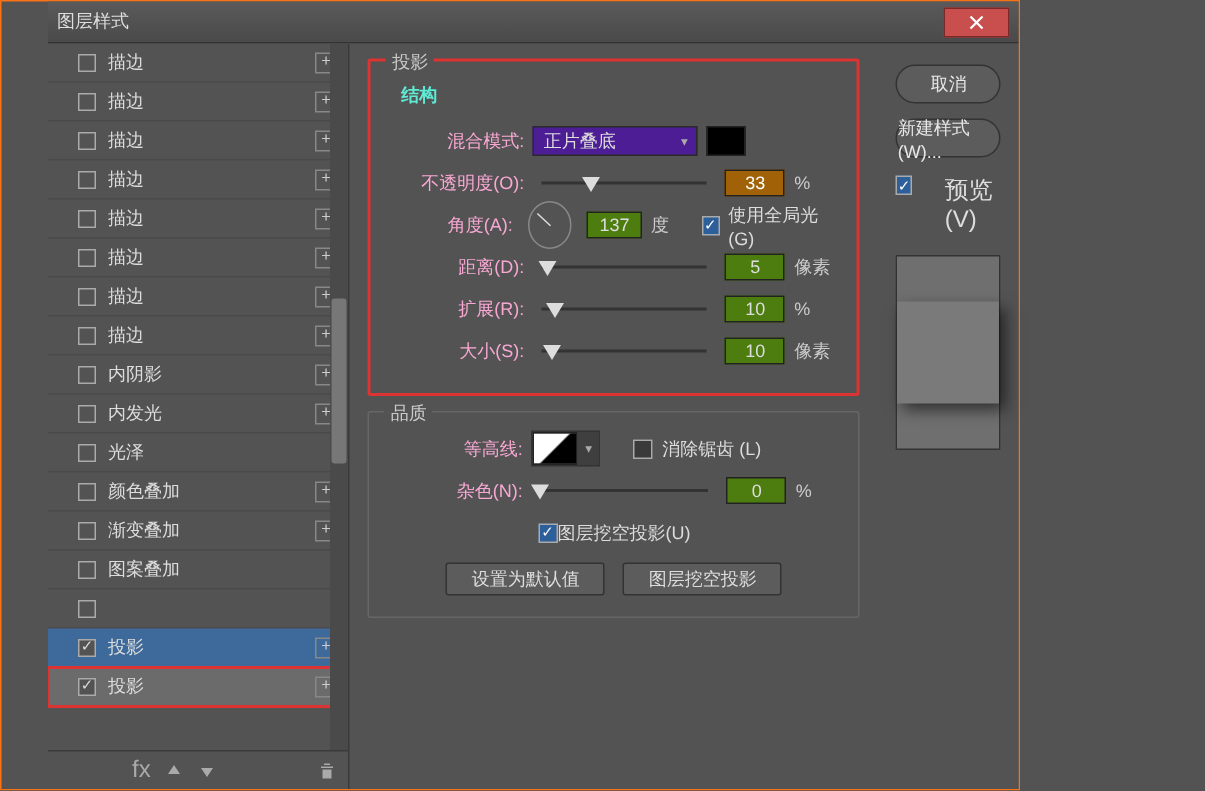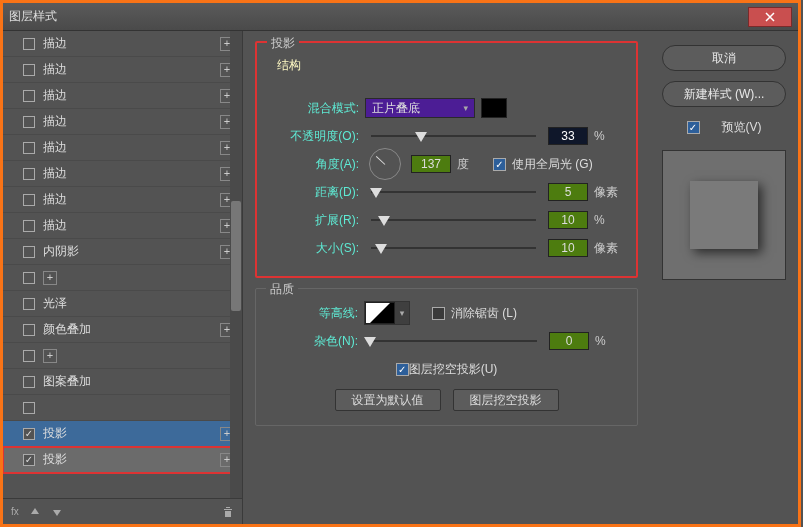--- a/index.html
+++ b/index.html
@@ -1,18 +1,18 @@
 <!DOCTYPE html>
 <html><head>
 <meta charset="utf-8">
 <style>
 * { box-sizing: border-box; margin: 0; padding: 0; font-family: "Microsoft YaHei", sans-serif; }
 body { background: #535353; width: 803px; height: 527px; overflow: hidden; }
 
-.window { width: 801px; height: 527px; background: #535353; border: 3px solid #f97316; position: relative; }
+.window { width: 680px; height: 527px; background: #535353; border: 1px solid #f97316; position: relative; padding-left: 31px; }
 
 .titlebar { height: 28px; background: linear-gradient(#5a5a5a,#4a4a4a); display: flex; align-items: center; padding: 0 6px; border-bottom: 1px solid #333; }
 .titlebar .title { color: #ddd; font-size: 12px; flex: 1; }
 .titlebar .close { width: 44px; height: 20px; background: #c94f4f; border: 1px solid #7a2a2a; display: flex; align-items: center; justify-content: center; color: #fff; font-size: 12px; }
 .titlebar .close svg { width: 10px; height: 10px; }
 
 .body { display: flex; height: calc(100% - 28px); background: #535353; }
 
 
 .left { width: 240px; border-right: 1px solid #3a3a3a; display: flex; flex-direction: column; }
@@ -23,61 +23,61 @@
 .row .lbl { flex: 1; }
 .row .plus { width: 14px; height: 14px; border: 1px solid #888; display: flex; align-items: center; justify-content: center; color: #ccc; font-size: 11px; line-height: 1; }
 .row.selected { background: #3d6a9a; }
 .row.active { background: #6b6b6b; }
 .row.highlight-red { outline: 2px solid #d33; outline-offset: -1px; }
 
 .scrollbar { position: absolute; right: 0; top: 0; width: 12px; height: 100%; background: #4a4a4a; }
 .scrollbar .thumb { position: absolute; left: 1px; width: 10px; background: #777; border-radius: 2px; }
 
 .left-footer { height: 26px; border-top: 1px solid #3a3a3a; display: flex; align-items: center; padding: 0 8px; gap: 10px; color: #aaa; }
-.left-footer span { font-size: 10px; }
+.left-footer span { font-size: 16px; margin-left: 48px; }
 .left-footer .spacer { flex: 1; }
 .left-footer svg { width: 12px; height: 12px; fill: #aaa; }
 
 
 .mid { flex: 1; padding: 10px 12px; color: #ddd; font-size: 12px; position: relative; }
 .group { border: 1px solid #666; border-radius: 2px; padding: 10px 12px 14px 12px; margin-bottom: 10px; position: relative; }
 .group.red { border: 2px solid #d33; }
 .group-title { position: absolute; top: -8px; left: 10px; background: #535353; padding: 0 4px; color: #ccc; }
-.group-sub { color: #fef9c3; margin: 4px 0 20px 8px; }
+.group-sub { color: #5eead4; margin: 4px 0 8px 8px; font-weight: bold; }
 
 .frow { display: flex; align-items: center; height: 28px; gap: 6px; }
-.frow .flabel { width: 90px; text-align: right; color: #5eead4; }
+.frow .flabel { width: 90px; text-align: right; color: #f9a8d4; }
 .select { width: 110px; height: 20px; background: #4c1d95; border: 1px solid #2a2a2a; color: #ddd; display: flex; align-items: center; padding: 0 6px; justify-content: space-between; }
 .select .caret { font-size: 9px; color: #aaa; }
 .swatch { width: 26px; height: 20px; background: #000; border: 1px solid #222; }
 .slider { flex: 1; height: 16px; position: relative; margin: 0 6px; min-width: 110px; }
 .slider .track { position: absolute; left: 0; right: 0; top: 50%; height: 2px; background: #333; transform: translateY(-50%); }
 .slider .knob { position: absolute; top: 50%; width: 0; height: 0; border-left: 6px solid transparent; border-right: 6px solid transparent; border-top: 10px solid #ddd; transform: translate(-50%, -40%); }
 .num { width: 40px; height: 18px; background: #4d7c0f; border: 1px solid #222; color: #ddd; text-align: center; display: flex; align-items: center; justify-content: center; }
-.num.sel { background: #0f172a; color: #fff; }
+.num.sel { background: #a16207; color: #fff; }
 .unit { width: 30px; color: #ccc; }
 
 .angle-dial { width: 32px; height: 32px; border: 1px solid #888; border-radius: 50%; position: relative; margin: 0 4px; }
 .angle-dial .needle { position: absolute; left: 50%; top: 50%; width: 12px; height: 1px; background: #ddd; transform-origin: left center; }
 
 .cb2 { width: 13px; height: 13px; border: 1px solid #aaa; display: inline-flex; align-items: center; justify-content: center; background: #3a3a3a; }
 .cb2.checked { background: #2d5f9a; }
 .cb2.checked::after { content: "✓"; color: #fff; font-size: 10px; }
 
 .contour { width: 30px; height: 22px; background: linear-gradient(135deg,#fff 0%, #fff 48%, #000 52%, #000 100%); border: 1px solid #222; }
 .contour-wrap { display: flex; align-items: center; border: 1px solid #333; }
 .contour-wrap .dd { width: 14px; height: 22px; background: #3f3f3f; display: flex; align-items: center; justify-content: center; color: #aaa; font-size: 9px; }
 
 .btn2 { height: 22px; padding: 0 16px; background: #5c5c5c; border: 1px solid #333; color: #ddd; border-radius: 2px; display: inline-flex; align-items: center; }
 .center-row { display: flex; justify-content: center; gap: 12px; margin-top: 6px; }
 
 
 .right { width: 148px; padding: 14px 12px; display: flex; flex-direction: column; gap: 10px; align-items: stretch; }
 .rbtn { height: 26px; border: 1px solid #333; border-radius: 13px; background: #5c5c5c; color: #e8e8e8; display: flex; align-items: center; justify-content: center; font-size: 12px; }
-.rcheck { display: flex; align-items: center; gap: 22px; justify-content: center; color: #ddd; font-size: 12px; margin-top: 2px;}
+.rcheck { display: flex; align-items: flex-start; gap: 22px; justify-content: center; color: #ddd; font-size: 16px; margin-top: 2px;}
 .preview { background: #6f6f6f; border: 1px solid #333; height: 130px; display: flex; align-items: center; justify-content: center; margin-top: 4px;}
 .preview .box { width: 68px; height: 68px; background: #7a7a7a; box-shadow: 4px 4px 10px rgba(0,0,0,.6); }
 
 </style>
 </head>
 <body>
 
 <div class="window">
 
   <div class="titlebar">
@@ -133,33 +133,35 @@
             <span class="lbl">描边</span>
             <span class="plus">+</span>
           </div>
           <div class="row">
             <span class="cb"></span>
             <span class="lbl">内阴影</span>
             <span class="plus">+</span>
           </div>
           <div class="row">
             <span class="cb"></span>
+            <span class="lbl">内发光</span>
             <span class="plus">+</span>
           </div>
           <div class="row">
             <span class="cb"></span>
             <span class="lbl">光泽</span>
           </div>
           <div class="row">
             <span class="cb"></span>
             <span class="lbl">颜色叠加</span>
             <span class="plus">+</span>
           </div>
           <div class="row">
             <span class="cb"></span>
+            <span class="lbl">渐变叠加</span>
             <span class="plus">+</span>
           </div>
           <div class="row">
             <span class="cb"></span>
             <span class="lbl">图案叠加</span>
           </div>
           <div class="row">
             <span class="cb"></span>
           </div>
           <div class="row selected">

